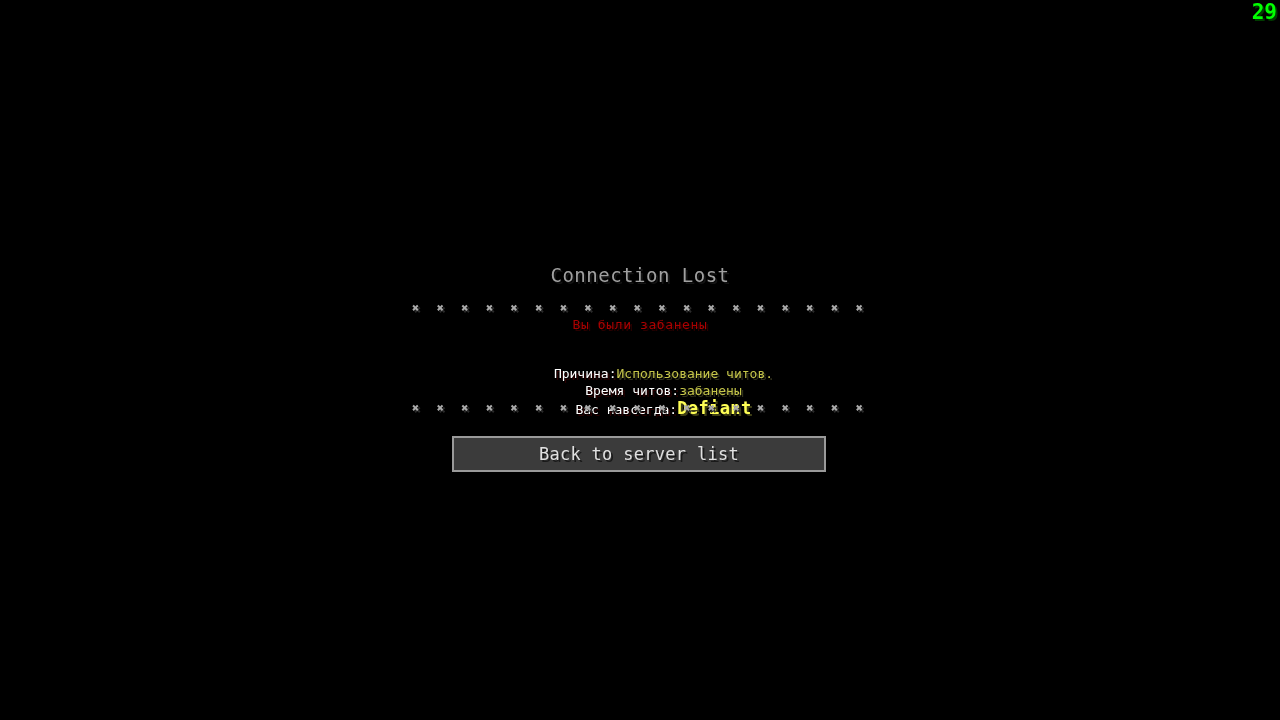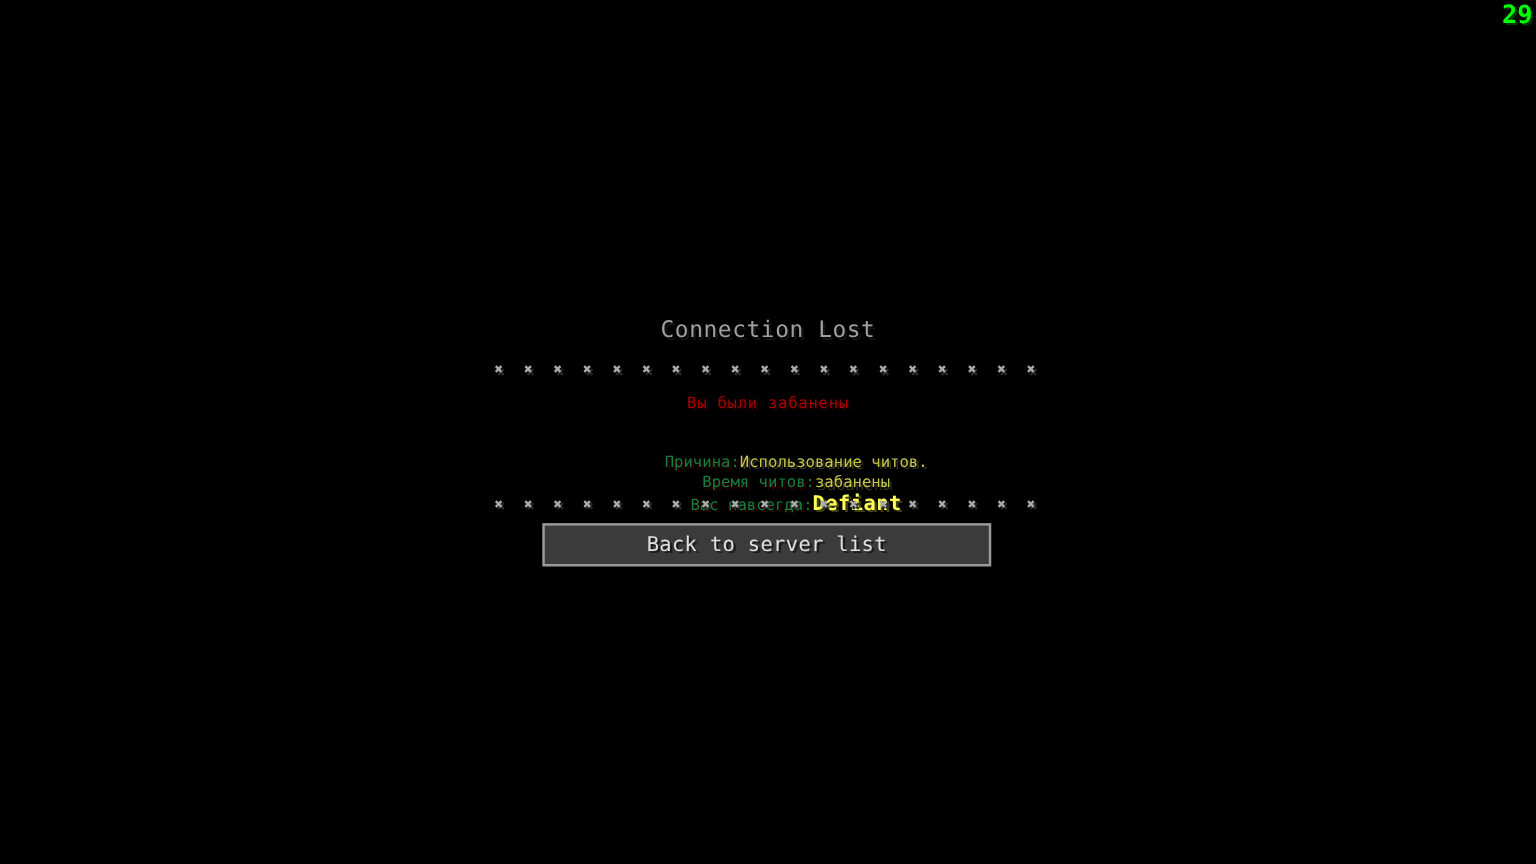--- a/index.html
+++ b/index.html
@@ -80,29 +80,28 @@
     color: #aaaaaa;
     letter-spacing: 5.1px;
     text-shadow: 2px 2px 0 #2a2a2a;
     font-size: 12px;
   }
 
   .banned-line {
     color: #aa0000;
     text-shadow: 2px 2px 0 #2a0000;
     letter-spacing: 0.6px;
-    margin-top: 12px;
   }
 
   .blank-line {
     color: transparent;
   }
 
   .label-red {
-    color: #15803d;
+    color: #ffffff;
     text-shadow: 2px 2px 0 #2a0000;
     margin-top: 23px;
   }
 
   .value-yellow {
     color: #c6c64a;
     text-shadow: 2px 2px 0 #31311b;
     margin-top: 41px;
   }
 

